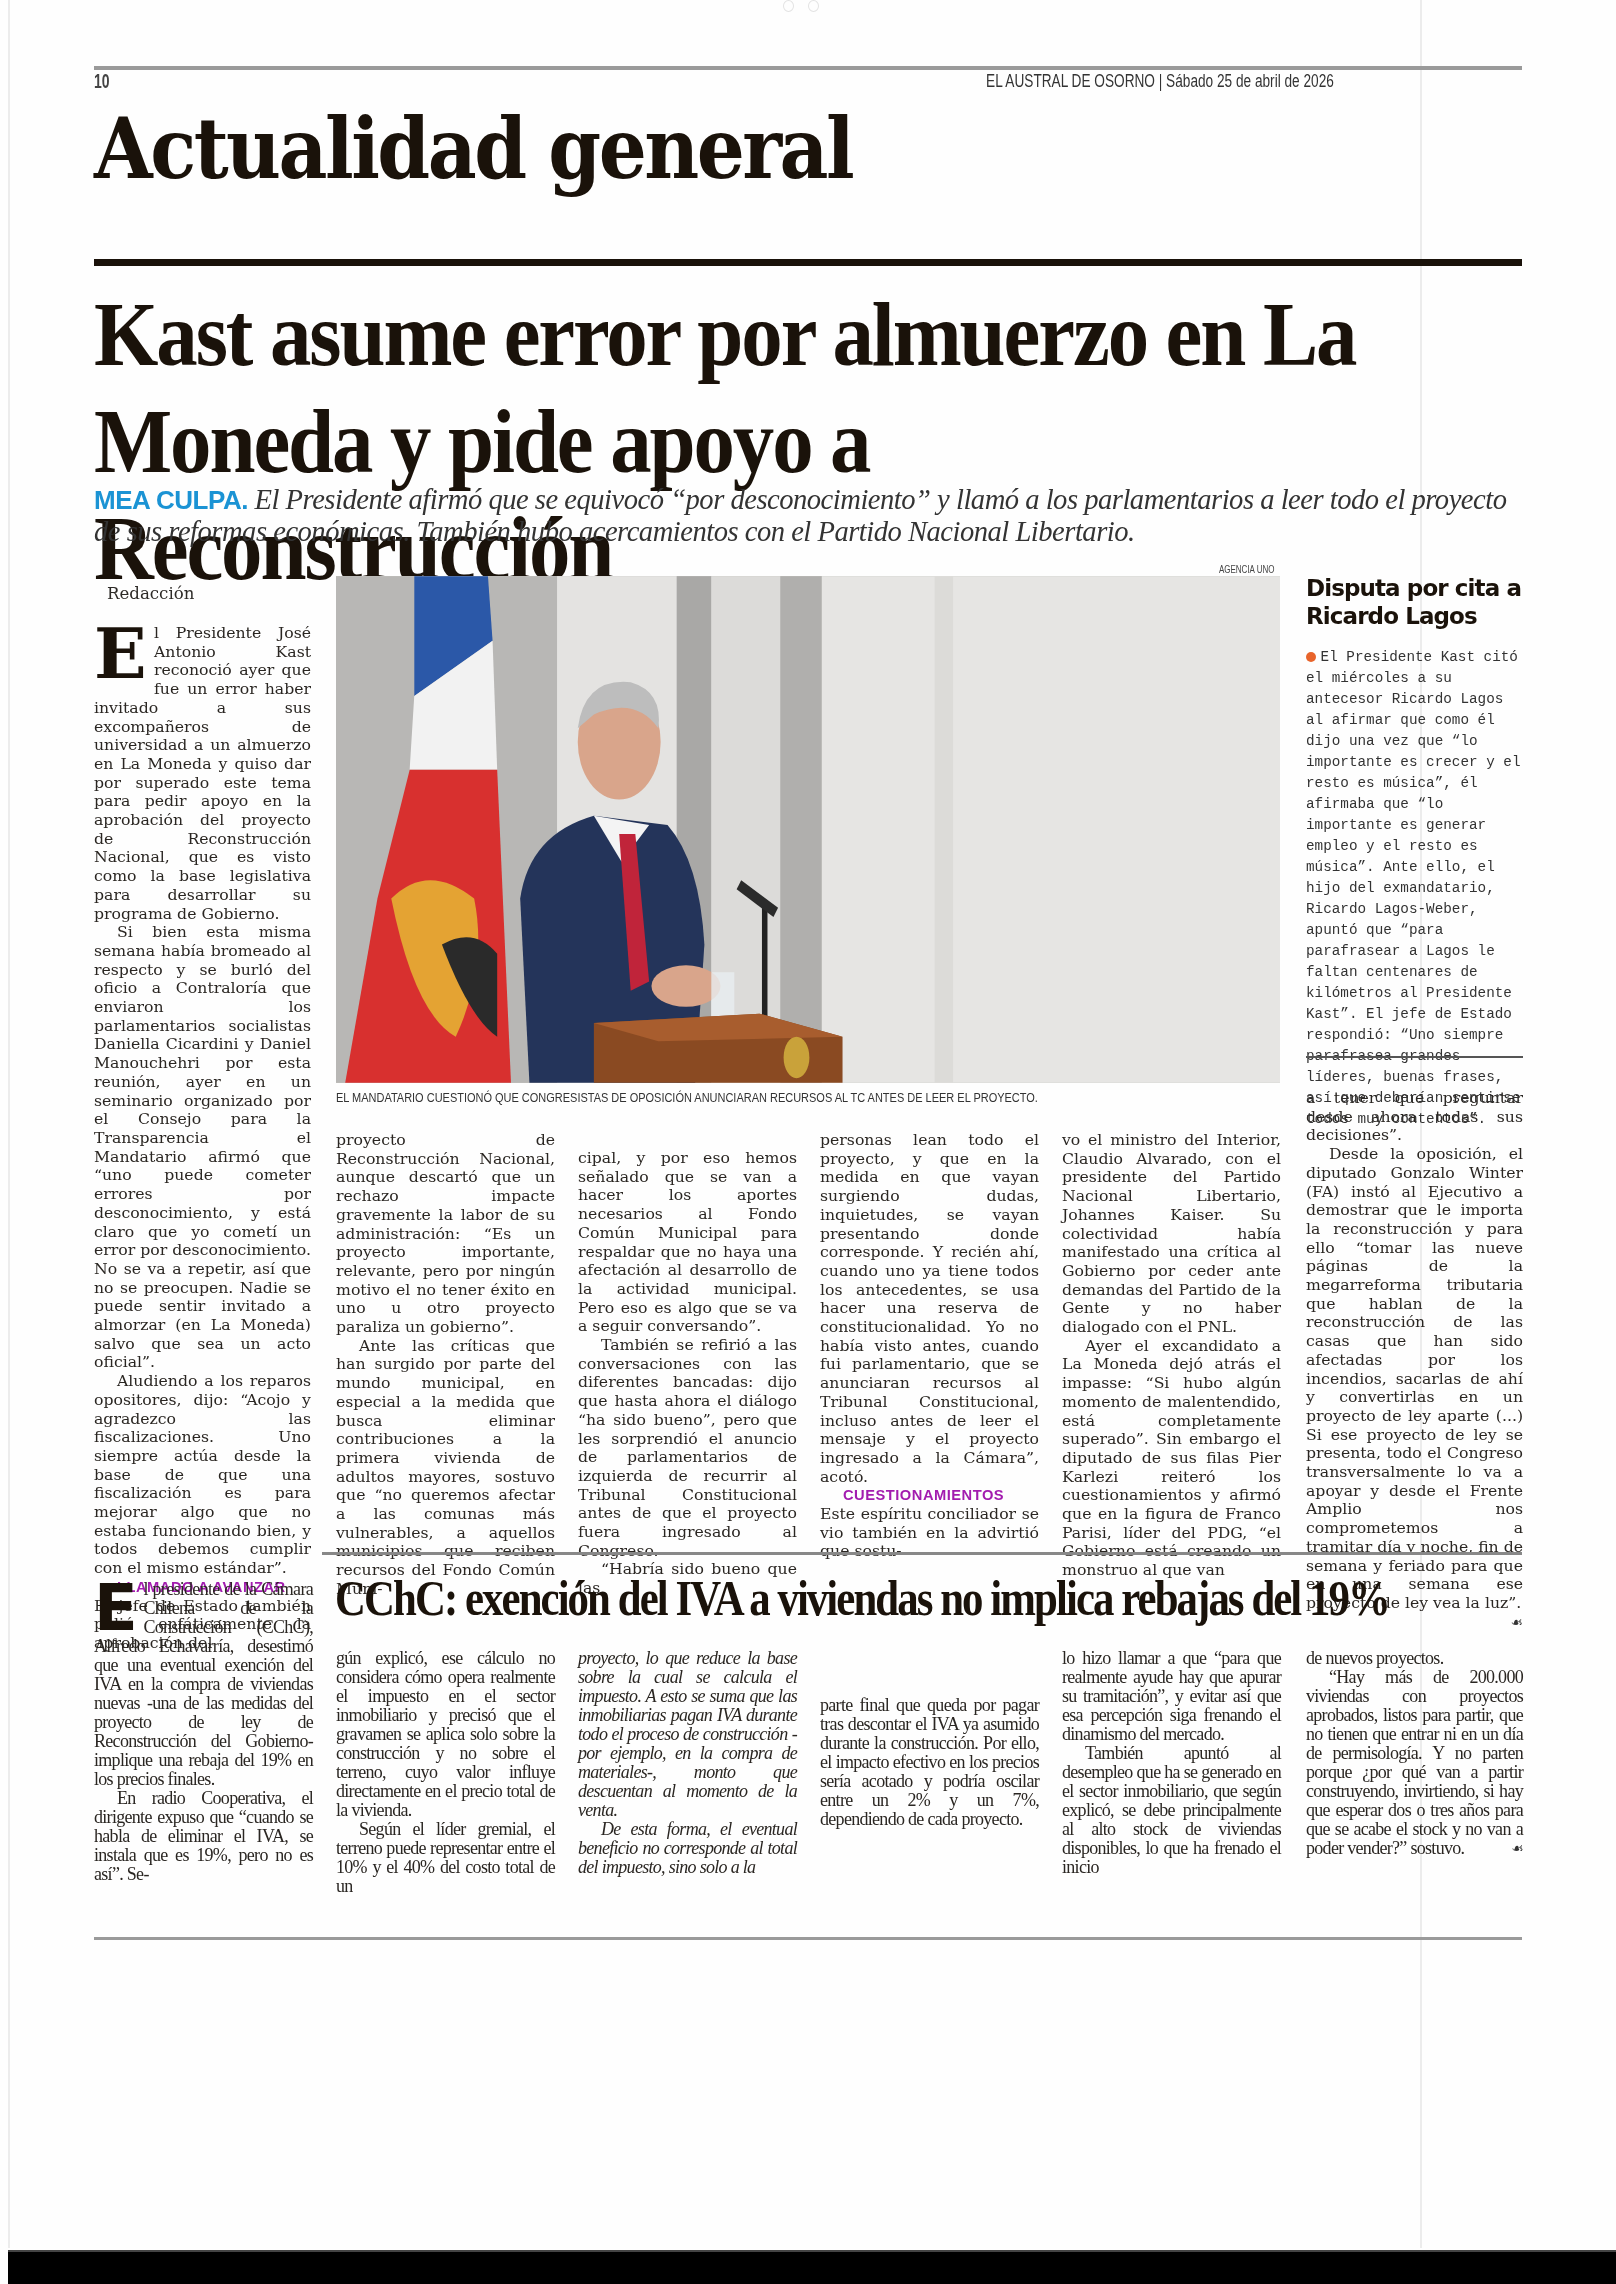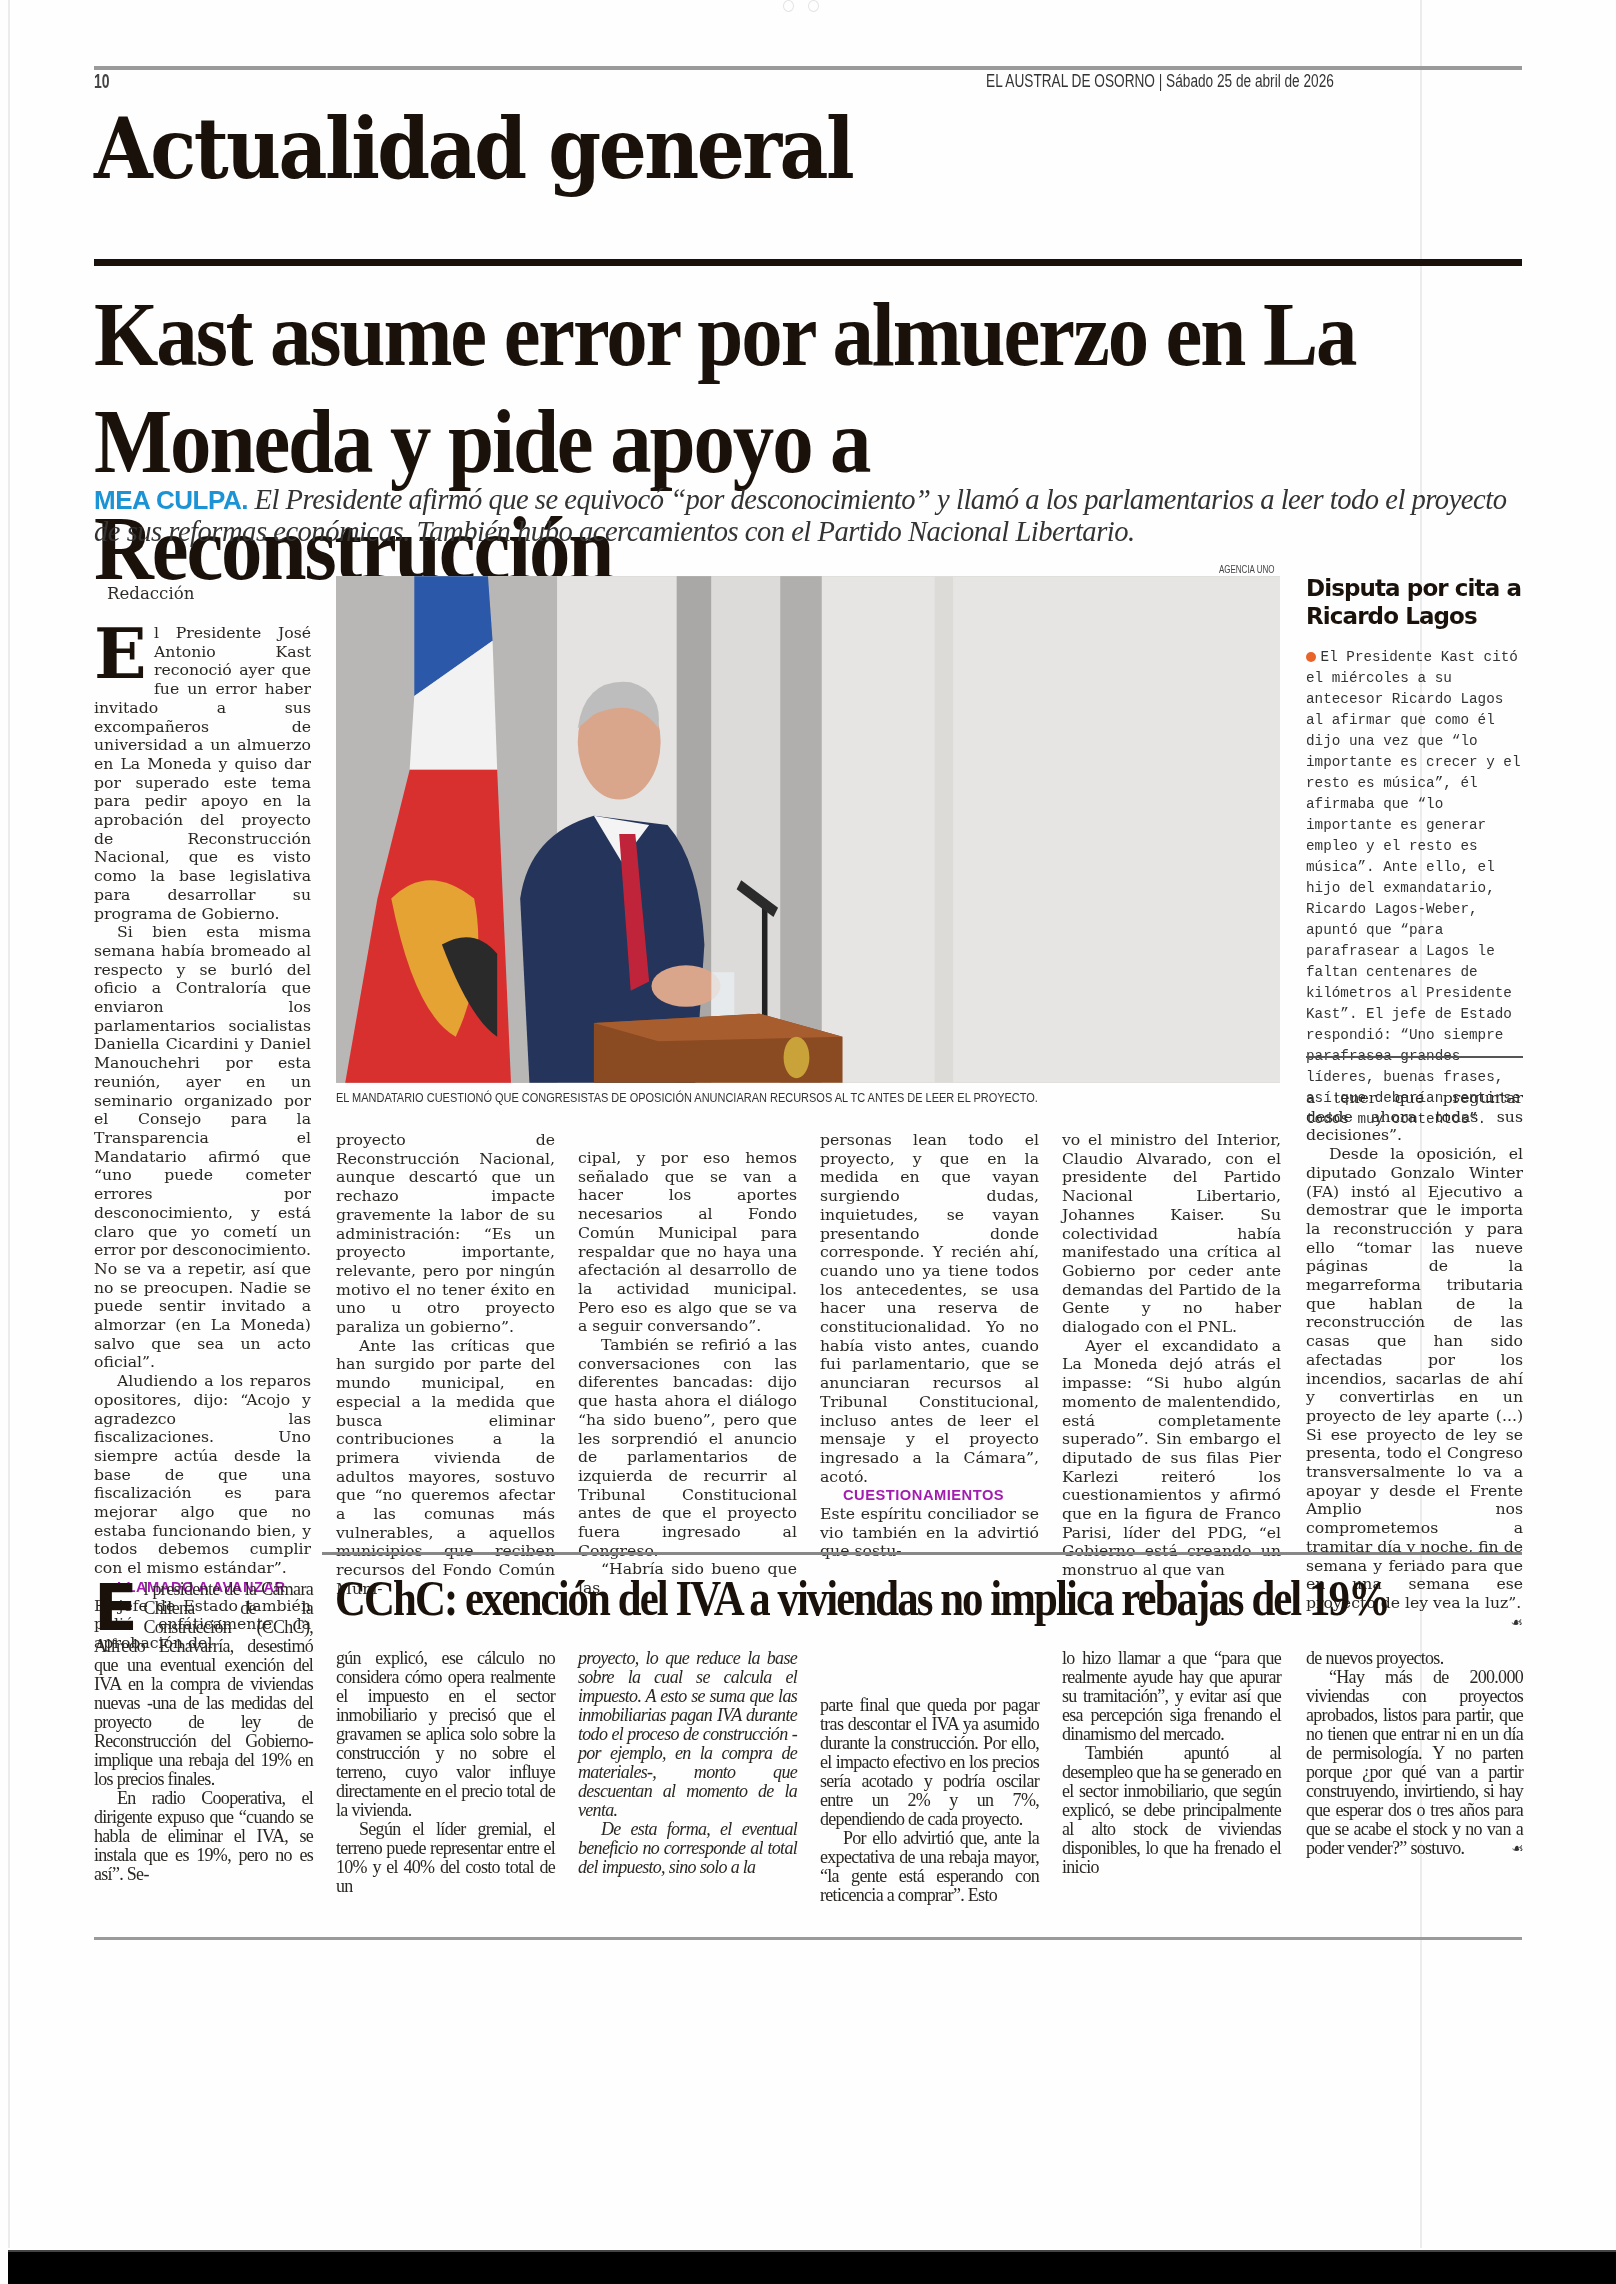--- a/index.html
+++ b/index.html
@@ -148,21 +148,20 @@
   <div class="col2" style="left:336px;top:1649px;width:219px;">
     <p class="noindent">gún explicó, ese cálculo no considera cómo opera realmente el impuesto en el sector inmobiliario y precisó que el gravamen se aplica solo sobre la construcción y no sobre el terreno, cuyo valor influye directamente en el precio total de la vivienda.</p>
     <p>Según el líder gremial, el terreno puede representar entre el 10% y el 40% del costo total de un</p>
   </div>
   <div class="col2" style="left:578px;top:1649px;width:219px;font-style:italic;">
     <p class="noindent">proyecto, lo que reduce la base sobre la cual se calcula el impuesto. A esto se suma que las inmobiliarias pagan IVA durante todo el proceso de construcción -por ejemplo, en la compra de materiales-, monto que descuentan al momento de la venta.</p>
     <p>De esta forma, el eventual beneficio no corresponde al total del impuesto, sino solo a la</p>
   </div>
   <div class="col2" style="left:820px;top:1696px;width:219px;">
     <p class="noindent">parte final que queda por pagar tras descontar el IVA ya asumido durante la construcción. Por ello, el impacto efectivo en los precios sería acotado y podría oscilar entre un 2% y un 7%, dependiendo de cada proyecto.</p>
-    <p>Por ello advirtió que, ante la expectativa de una rebaja mayor, “la gente está esperando con reticencia a comprar”. Esto</p>
   </div>
   <div class="col2" style="left:1062px;top:1649px;width:219px;">
     <p class="noindent">lo hizo llamar a que “para que realmente ayude hay que apurar su tramitación”, y evitar así que esa percepción siga frenando el dinamismo del mercado.</p>
     <p>También apuntó al desempleo que ha se generado en el sector inmobiliario, que según explicó, se debe principalmente al alto stock de viviendas disponibles, lo que ha frenado el inicio</p>
   </div>
   <div class="col2" style="left:1306px;top:1649px;width:217px;">
     <p class="noindent">de nuevos proyectos.</p>
     <p><span>“Hay más de 200.000 viviendas con proyectos aprobados, listos para partir, que no tienen que entrar ni en un día de permisología. Y no parten porque ¿por qué van a partir construyendo, invirtiendo, si hay que esperar dos o tres años para que se acabe el stock y no van a poder vender?” sostuvo.</span> <span class="endmark">☙</span></p>
   </div>
 

